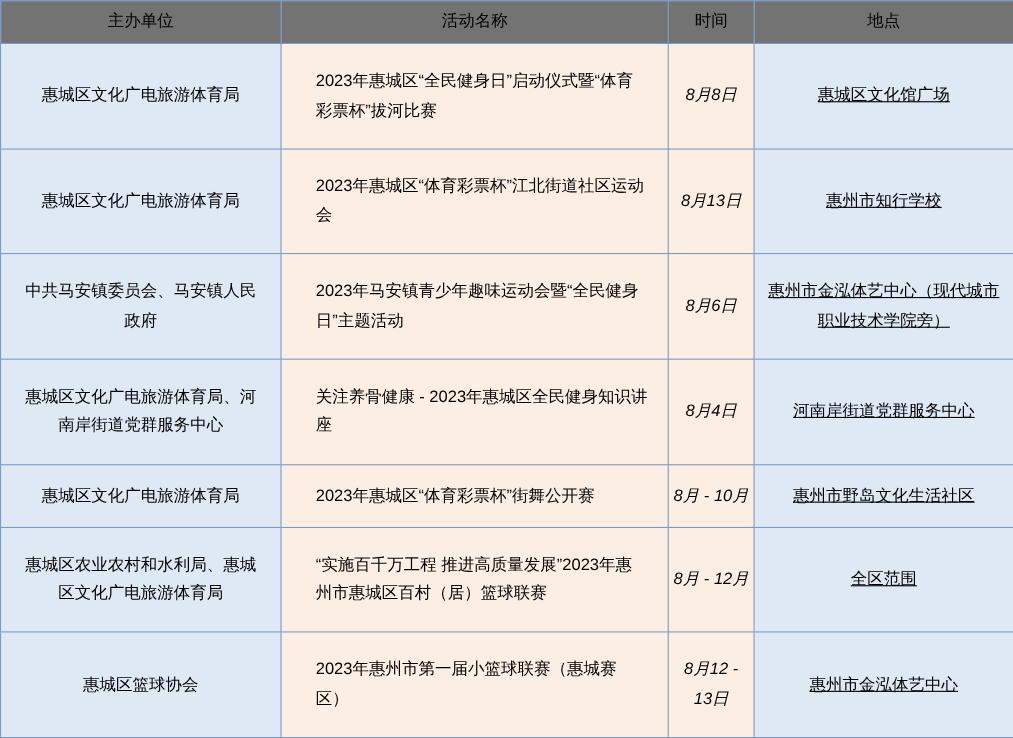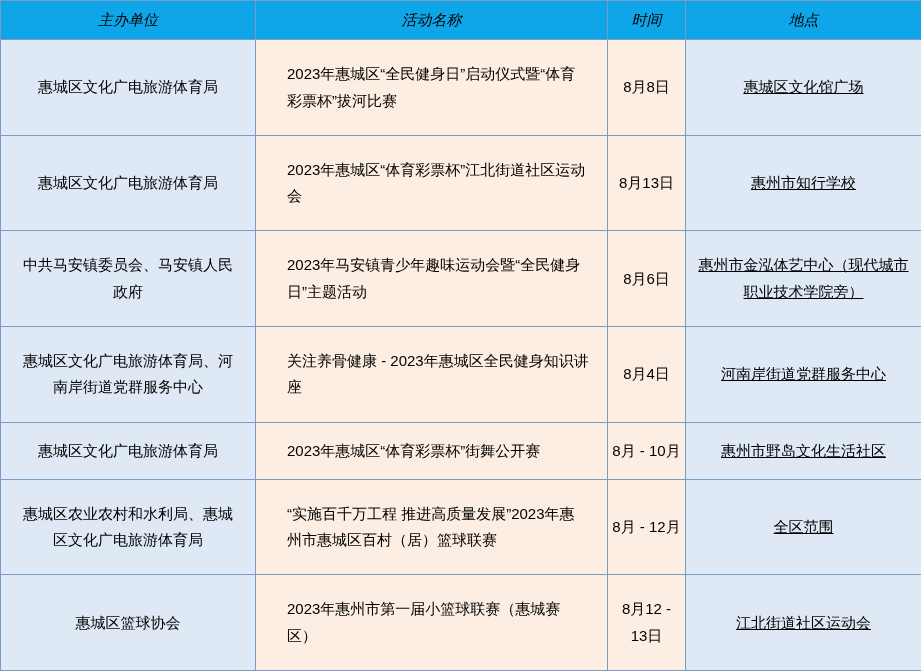--- a/index.html
+++ b/index.html
@@ -30,22 +30,21 @@
     text-align: center;
     vertical-align: middle;
     font-size: 15px;
     line-height: 1.75;
     padding: 6px 14px;
     color: #000000;
     font-weight: normal;
   }
   
   #activity-table thead th {
-    background: #0ea5e9;
-    font-style: italic;
+    background: #737373;
   }
   
   #activity-table tbody td.col-org,
   #activity-table tbody td.col-place {
     background: #dfe8f5;
   }
   #activity-table tbody td.col-name,
   #activity-table tbody td.col-time {
     background: #fceee2;
   }
@@ -59,20 +58,21 @@
     padding-right: 18px;
   }
   #activity-table tbody td.col-place {
     padding-left: 10px;
     padding-right: 10px;
     text-decoration: underline;
   }
   #activity-table tbody td.col-time {
     padding-left: 4px;
     padding-right: 4px;
+    font-style: italic;
   }
 </style>
 </head>
 <body>
 
 <table id="activity-table">
   <colgroup>
     <col class="c0">
       <col class="c1">
       <col class="c2">
@@ -120,16 +120,16 @@
     <tr>
       <td class="col-org">惠城区农业农村和水利局、惠城区文化广电旅游体育局</td>
       <td class="col-name">“实施百千万工程 推进高质量发展”2023年惠州市惠城区百村（居）篮球联赛</td>
       <td class="col-time">8月 - 12月</td>
       <td class="col-place">全区范围</td>
     </tr>
     <tr>
       <td class="col-org">惠城区篮球协会</td>
       <td class="col-name">2023年惠州市第一届小篮球联赛（惠城赛区）</td>
       <td class="col-time">8月12 - 13日</td>
-      <td class="col-place">江北街道社区运动会</td>
+      <td class="col-place">惠州市金泓体艺中心</td>
     </tr>
   </tbody>
 </table>
 
 </body></html>

